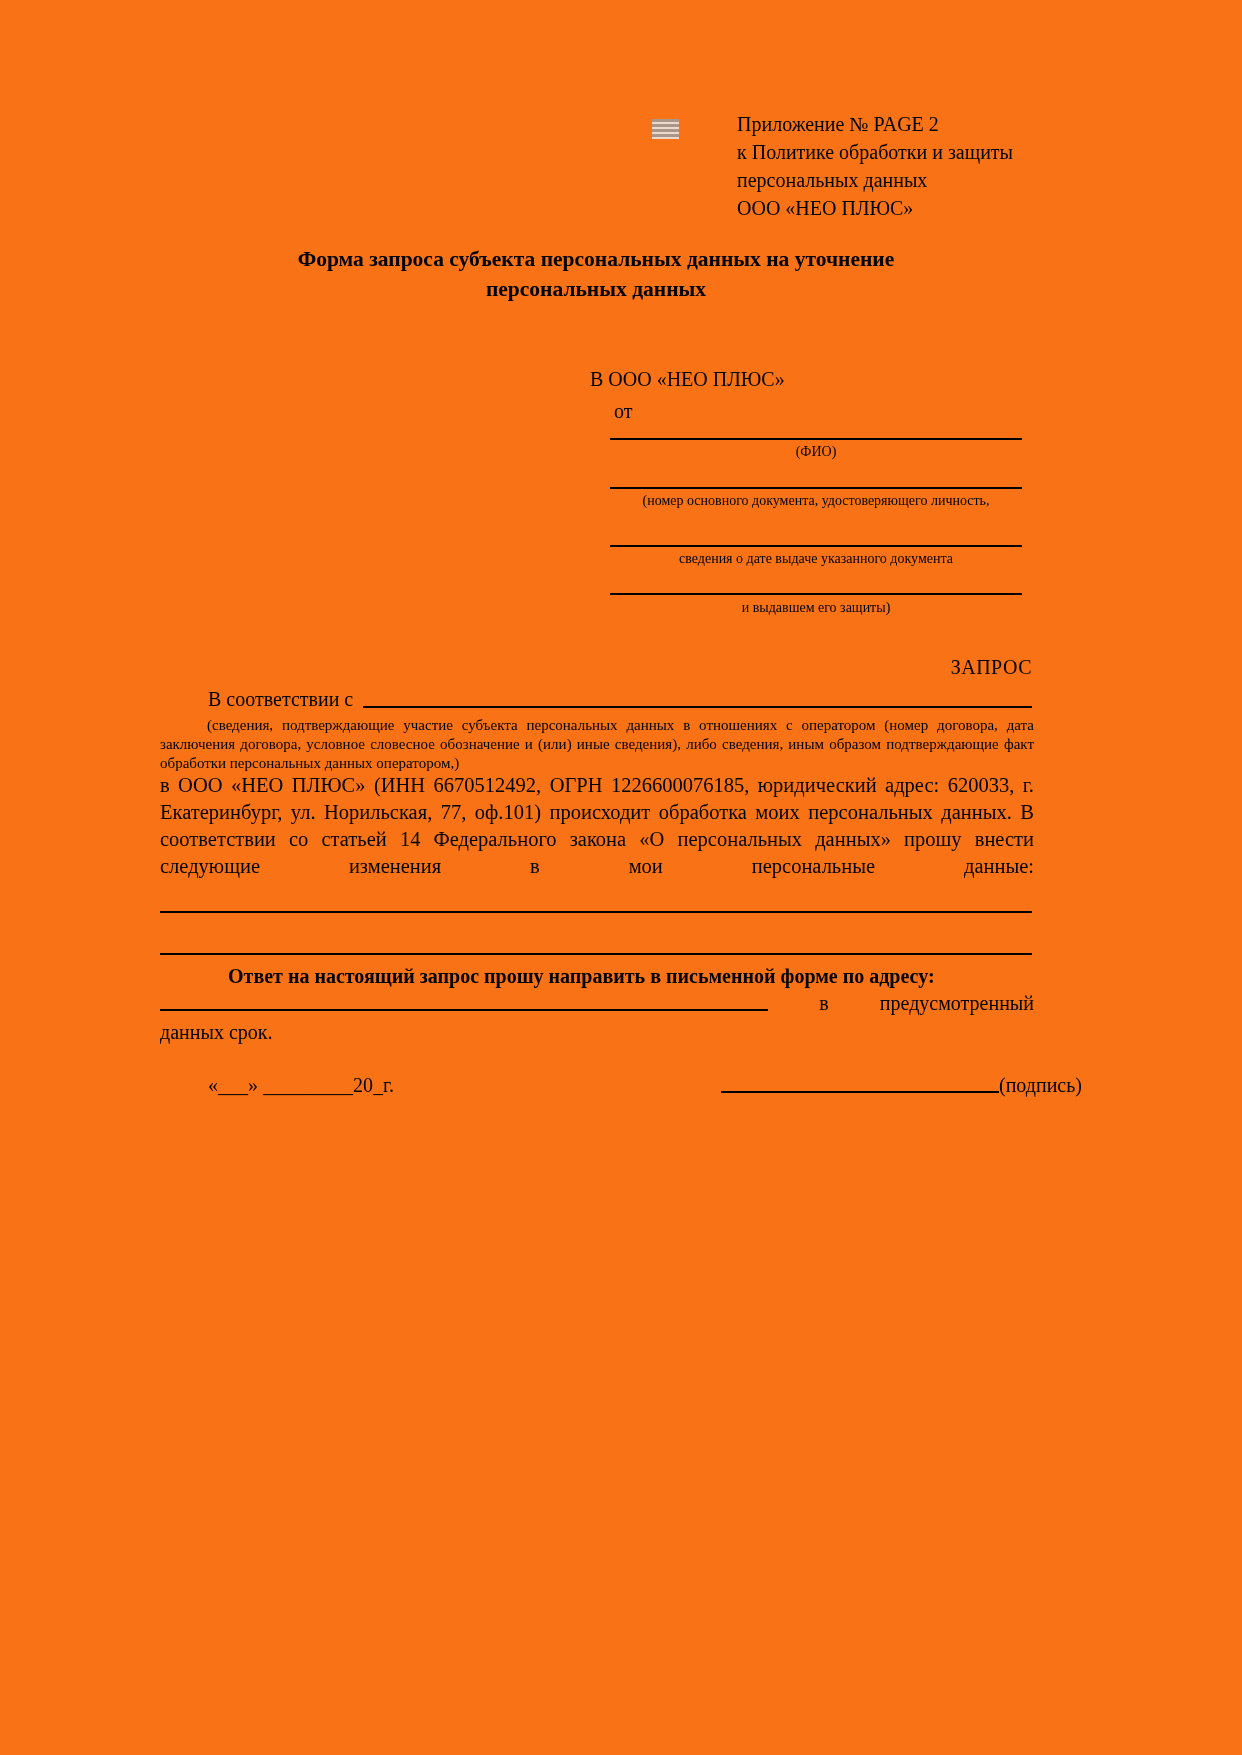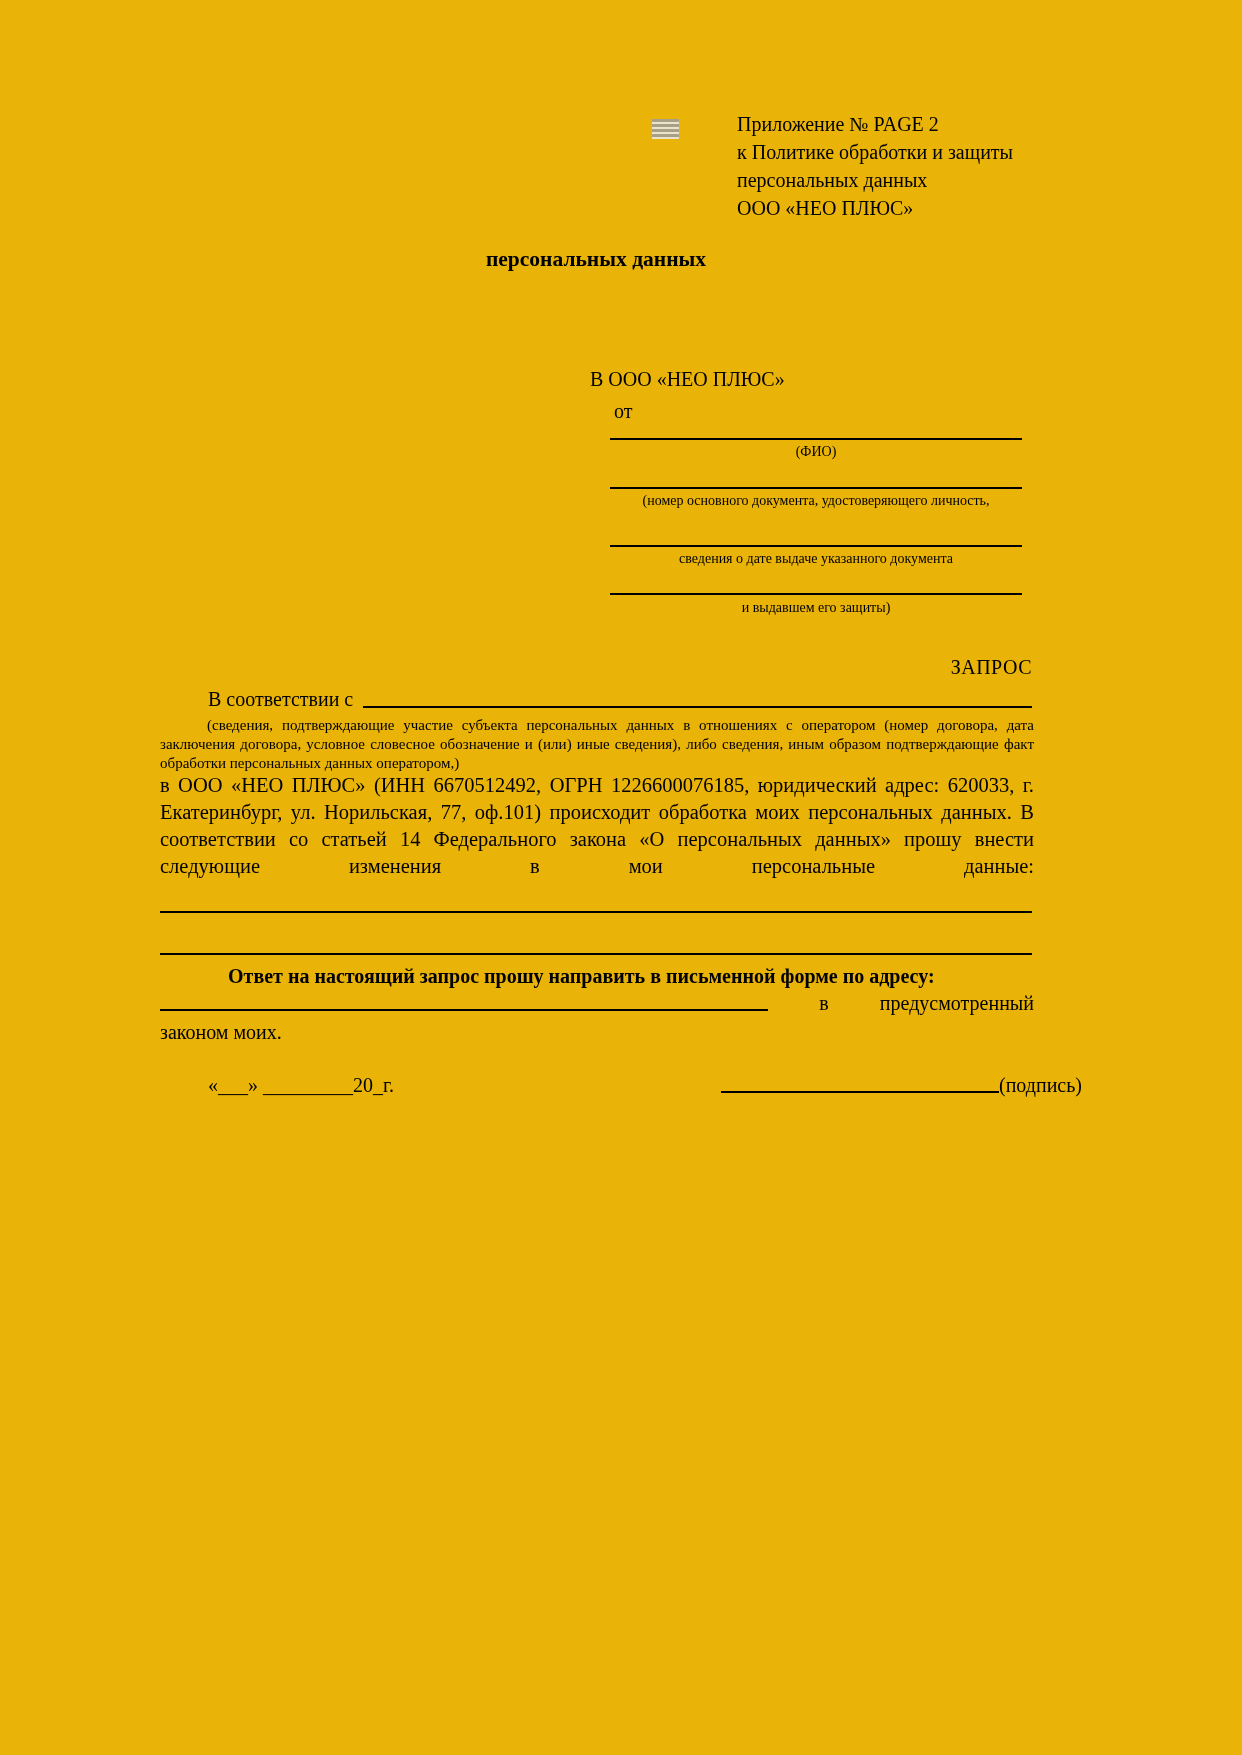--- a/index.html
+++ b/index.html
@@ -1,21 +1,21 @@
 <!DOCTYPE html>
 <html><head>
 <meta charset="utf-8">
 <style>
   * { margin:0; padding:0; box-sizing:border-box; }
   html, body { background:#ffffff; }
   .page {
     position:relative;
     width:1242px; height:1755px;
     margin:0 auto;
-    background:#eab308;
+    background:#f97316;
     color:#000000;
     font-family:"Liberation Serif", serif;
     font-size:20px;
     overflow:hidden;
   }
   .abs { position:absolute; }
 
   
   .hdr-icon {
     left:652px; top:119px; width:27px; height:20px;
@@ -83,20 +83,21 @@
   <div class="abs hdr-icon"></div>
 
   <div class="abs hdr">
     <div>Приложение №  PAGE 2</div>
     <div>к Политике обработки и защиты</div>
     <div>персональных данных</div>
     <div>ООО «НЕО ПЛЮС»</div>
   </div>
 
   <div class="abs title">
+    <div>Форма запроса субъекта персональных данных на уточнение</div>
     <div>персональных данных</div>
   </div>
 
   <div class="abs addr-to">В ООО «НЕО ПЛЮС»</div>
   <div class="abs addr-from">от</div>
 
   <div class="abs blank blank-w b-fio"></div>
   <div class="abs cap c-fio">(ФИО)</div>
 
   <div class="abs blank blank-w b-doc"></div>
@@ -123,21 +124,21 @@
   <div class="abs blank rule-2"></div>
 
   <div class="abs reply-1">Ответ на настоящий запрос прошу направить в письменной форме по адресу:</div>
 
   <div class="abs reply-2">
     <span class="fill"></span>
     <span>в</span>
     <span>предусмотренный</span>
   </div>
 
-  <div class="abs reply-3">законом моих.</div>
+  <div class="abs reply-3">данных срок.</div>
 
   <div class="abs sig">
     <span>«___» _________20_г.</span>
     <span class="sig-right">
       <span class="sig-fill"></span>
       <span>(подпись)</span>
     </span>
   </div>
 
 </div>

